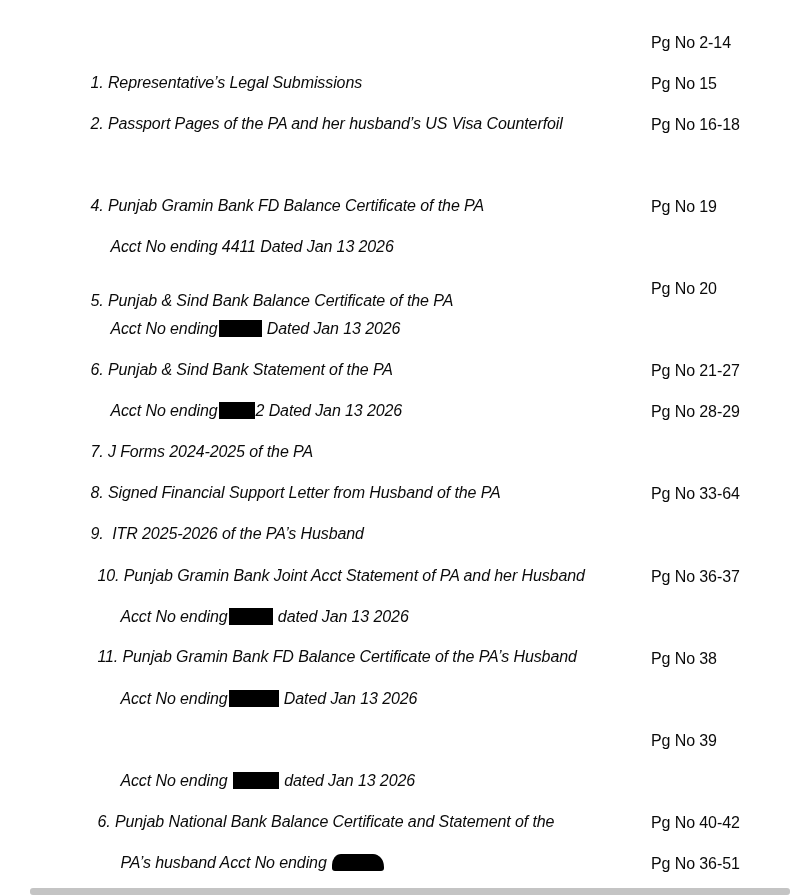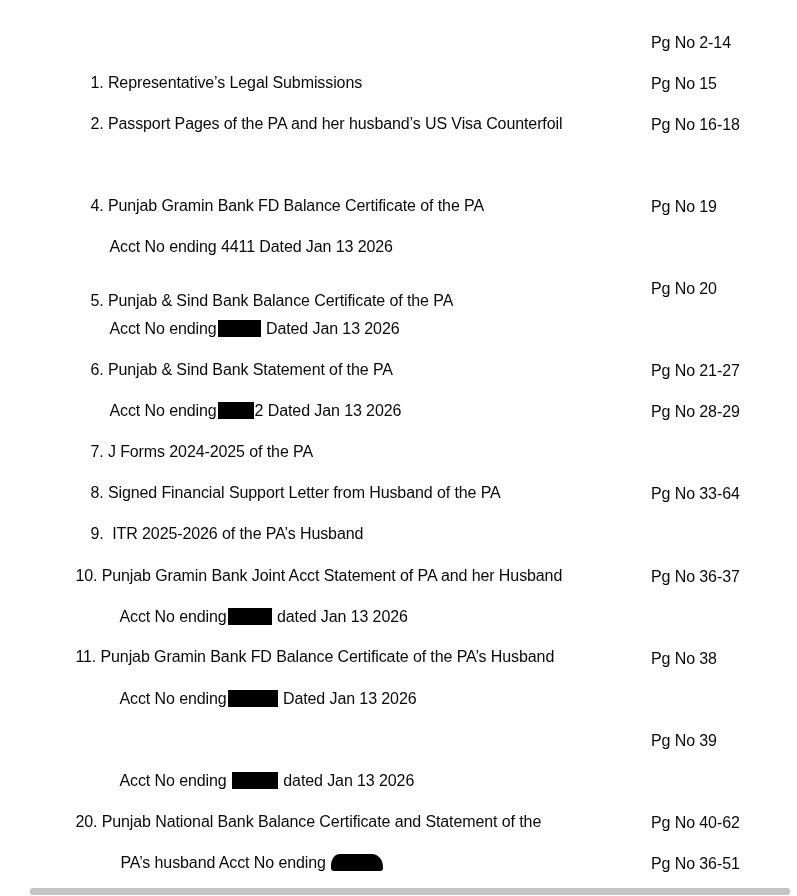--- a/index.html
+++ b/index.html
@@ -21,24 +21,25 @@
   .line {
     position: absolute;
     left: 0;
     right: 0;
     height: 40px;
     line-height: 40px;
     white-space: pre;
   }
   .line .t {
     white-space: pre;
+    font-style: italic;
   }
   
   .ind-a  { padding-left: 73px; }   
-  .ind-b  { padding-left: 58px; }   
+  .ind-b  { padding-left: 80px; }   
   .ind-s1 { padding-left: 93px; }   
   .ind-s2 { padding-left: 103px; }  
   .pg {
     position: absolute;
     left: 651px;
     top: 0;
     height: 40px;
     line-height: 40px;
     white-space: pre;
   }
@@ -140,25 +141,25 @@
     <span class="t">Acct No ending</span><span class="redact w50"></span><span class="t"> Dated Jan 13 2026</span>
     <span class="pg">Pg No 38</span>
   </div>
 
   <div class="line ind-s2" style="top:721px">
     <span class="t">Acct No ending </span><span class="redact w46"></span><span class="t"> dated Jan 13 2026</span>
     <span class="pg">Pg No 39</span>
   </div>
 
   <div class="line ind-b" style="top:762px">
-    <span class="t">20. Punjab National Bank Balance Certificate and Statement of the</span>
+    <span class="t">6. Punjab National Bank Balance Certificate and Statement of the</span>
   </div>
   <div class="line ind-s2" style="top:803px">
     <span class="t">PA’s husband Acct No ending </span><span class="redact scribble"></span><span class="t"></span>
-    <span class="pg">Pg No 40-62</span>
+    <span class="pg">Pg No 40-42</span>
   </div>
 
   <div class="line ind-b" style="top:844px">
     <span class="t">14. J Forms 2024-2025 of the PA’s Husband</span>
     <span class="pg">Pg No 36-51</span>
   </div>
 
   <div class="hscrollbar"></div>
 
 </div>

